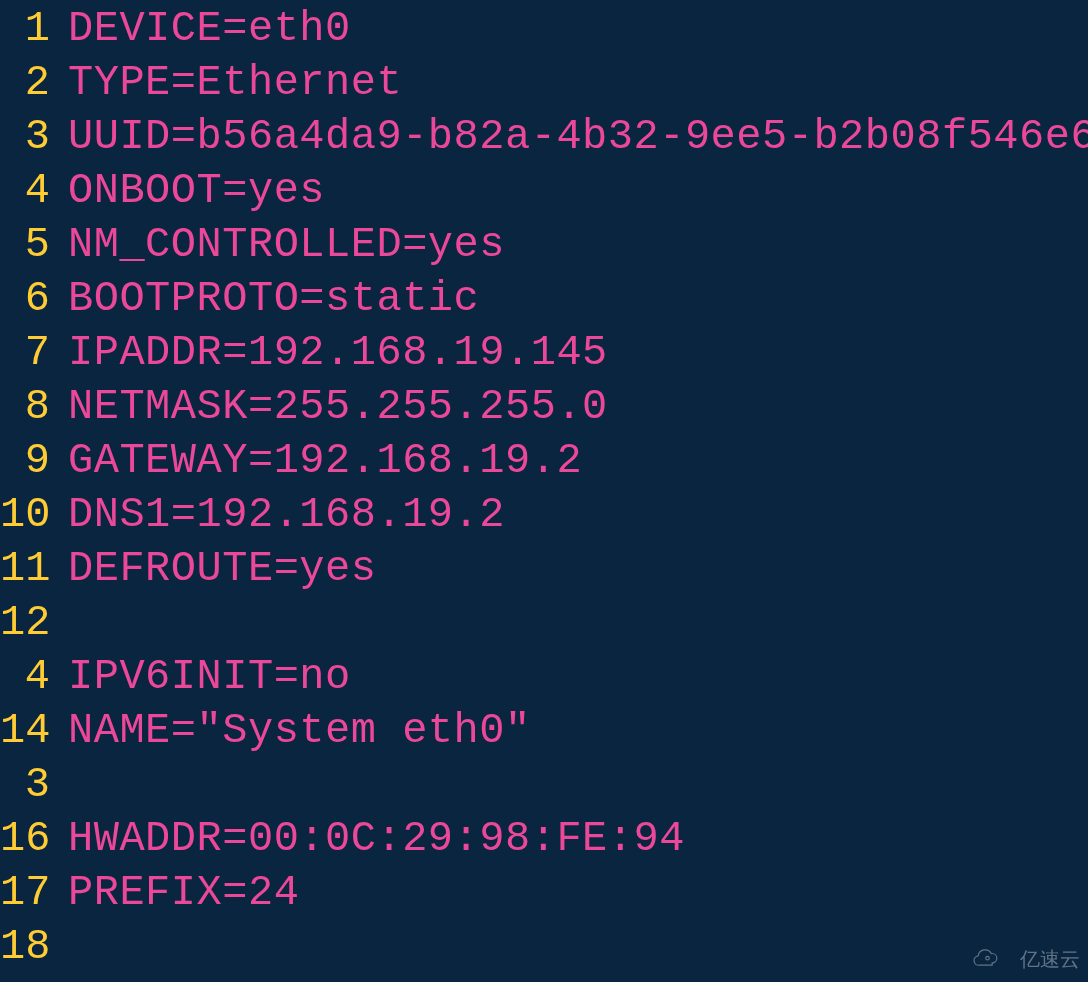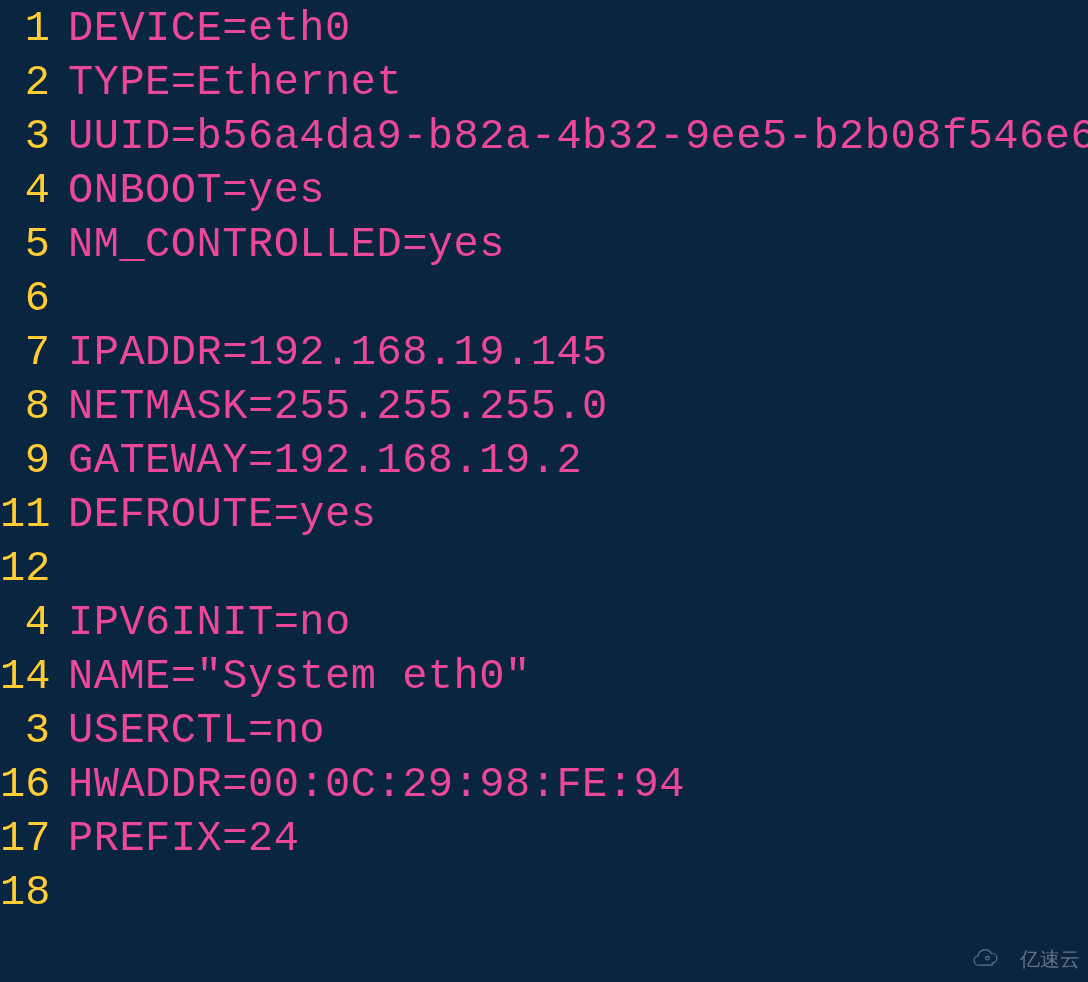--- a/index.html
+++ b/index.html
@@ -72,51 +72,55 @@
   <div class="line">
     <span class="gutter">4</span>
     <span class="content">ONBOOT=yes</span>
   </div>
   <div class="line">
     <span class="gutter">5</span>
     <span class="content">NM_CONTROLLED=yes</span>
   </div>
   <div class="line">
     <span class="gutter">6</span>
+    <span class="content">BOOTPROTO=static</span>
   </div>
   <div class="line">
     <span class="gutter">7</span>
     <span class="content">IPADDR=192.168.19.145</span>
   </div>
   <div class="line">
     <span class="gutter">8</span>
     <span class="content">NETMASK=255.255.255.0</span>
   </div>
   <div class="line">
     <span class="gutter">9</span>
     <span class="content">GATEWAY=192.168.19.2</span>
+  </div>
+  <div class="line">
+    <span class="gutter">10</span>
+    <span class="content">DNS1=192.168.19.2</span>
   </div>
   <div class="line">
     <span class="gutter">11</span>
     <span class="content">DEFROUTE=yes</span>
   </div>
   <div class="line">
     <span class="gutter">12</span>
   </div>
   <div class="line">
     <span class="gutter">4</span>
     <span class="content">IPV6INIT=no</span>
   </div>
   <div class="line">
     <span class="gutter">14</span>
     <span class="content">NAME="System eth0"</span>
   </div>
   <div class="line">
     <span class="gutter">3</span>
-    <span class="content">USERCTL=no</span>
   </div>
   <div class="line">
     <span class="gutter">16</span>
     <span class="content">HWADDR=00:0C:29:98:FE:94</span>
   </div>
   <div class="line">
     <span class="gutter">17</span>
     <span class="content">PREFIX=24</span>
   </div>
   <div class="line">

